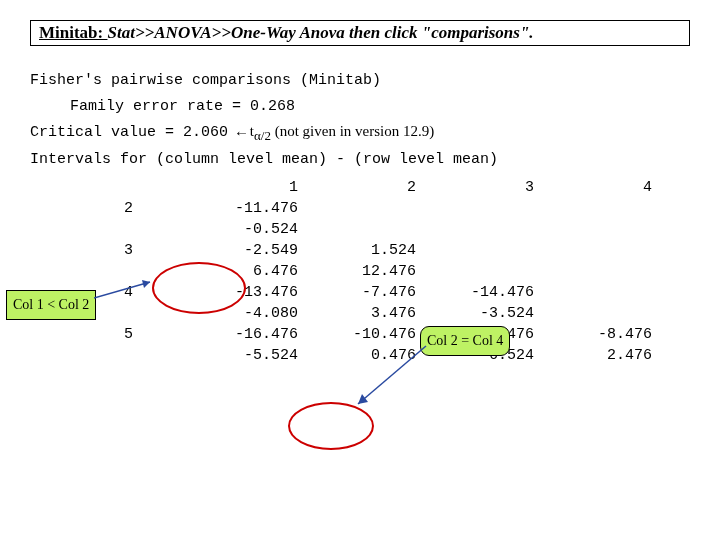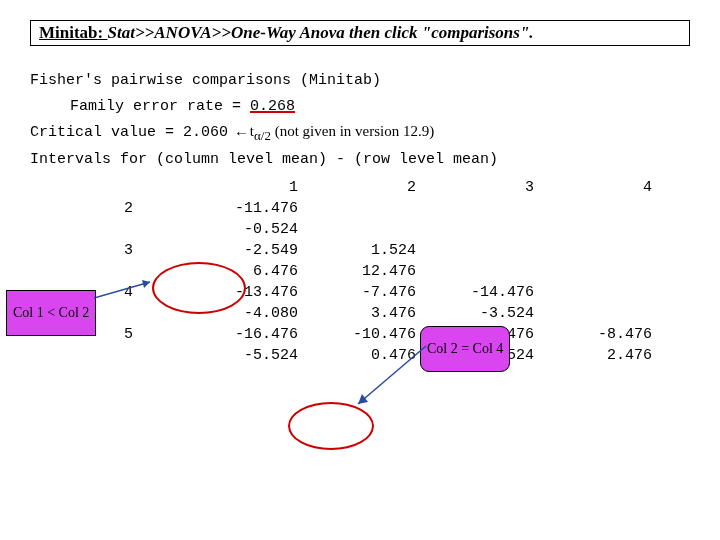--- a/index.html
+++ b/index.html
@@ -21,21 +21,20 @@
     margin-bottom: 22px;
   }
   .title-box .u { text-decoration: underline; margin-top: 48px; }
   .title-box .it { font-style: italic; }
   .mono {
     font-family: "Courier New", monospace;
     font-size: 15px;
     line-height: 1.7;
   }
   .underline-red {
-    text-decoration: underline;
     text-decoration-color: #c00;
     text-decoration-thickness: 2px;
     margin-top: 47px;
   }
   .nonmono { font-family: "Times New Roman", serif; }
   .indent1 { padding-left: 40px; }
   .tbl {
     font-family: "Courier New", monospace;
     font-size: 15px;
     border-collapse: collapse;
@@ -47,22 +46,22 @@
     text-align: right;
     min-width: 90px;
     white-space: pre;
   }
   .tbl td.rowhdr { text-align: left; min-width: 40px; padding-right: 30px; }
   .note-box {
     position: absolute;
     border: 1px solid #000;
     font-family: "Times New Roman", serif;
     font-size: 14px;
-    padding: 14px 6px;
-    background: #d946ef;
+    padding: 6px 6px;
+    background: #bef264;
   }
   .circle-red {
     position: absolute;
     border: 2px solid #c00;
     border-radius: 50%;
     background: transparent;
     pointer-events: none;
   }
   .arrow { position: absolute; pointer-events: none; }
   .sub { font-size: 13px; vertical-align: sub; }

